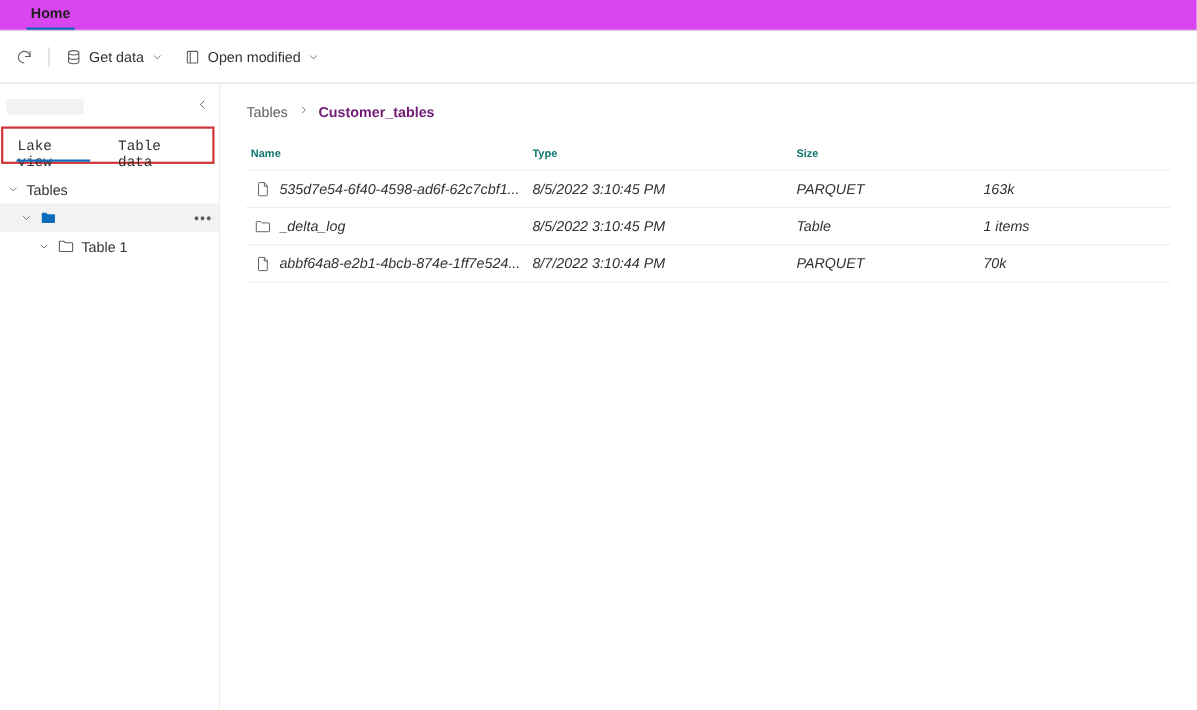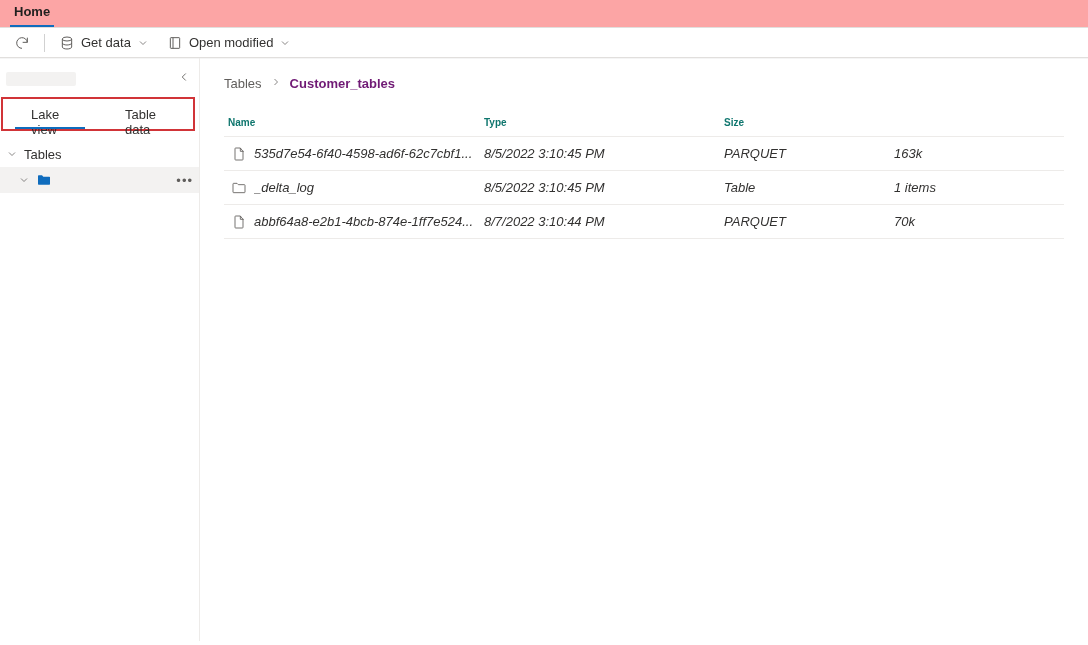--- a/index.html
+++ b/index.html
@@ -8,41 +8,41 @@
     font-size: 13px;
     color: #323130;
     background: #fff;
     width: 1088px;
     height: 645px;
     overflow: hidden;
   }
 
   
   .ribbon {
-    background: #fca5a5;
+    background: #d946ef;
     border-bottom: 1px solid #e1dfdd;
-    padding: 0 10px;
+    padding: 0 24px;
     display: flex;
     align-items: flex-end;
     height: 28px;
     position: relative;
   }
   .ribbon-tab {
     font-weight: 600;
     padding: 4px 4px 6px 4px;
     color: #201f1e;
     border-bottom: 2px solid #0f6cbd;
     cursor: pointer;
   }
 
   
   .toolbar {
     display: flex;
     align-items: center;
-    height: 30px;
+    height: 48px;
     padding: 0 8px;
     border-bottom: 1px solid #e1dfdd;
     box-shadow: 0 1px 0 rgba(0,0,0,0.04);
     gap: 6px;
   }
   .tool-btn {
     display: flex;
     align-items: center;
     gap: 6px;
     padding: 4px 6px;
@@ -94,25 +94,26 @@
     display: flex;
     border: 2px solid #d13438;
     border-top: 2px solid #d13438;
     margin: 2px 4px 8px 1px;
     padding: 0;
     height: 34px;
     align-items: stretch;
     position: relative;
   }
   .view-tab {
-    padding: 8px 12px 6px 28px;
+    padding: 8px 12px 6px 13px;
     color: #323130;
     cursor: pointer;
     position: relative;
     font-size: 13px;
+    font-family: Liberation Mono, monospace;
   }
   .view-tab.active::after {
     content:"";
     position:absolute;
     left:12px; right:12px; bottom:0;
     height:2px;
     background:#0f6cbd;
   }
 
   .tree { padding: 2px 0; }
@@ -260,20 +261,33 @@
           <svg viewBox="0 0 24 24">
               <polyline points="6 9 12 15 18 9"></polyline>
             </svg>
         </span>
         <span class="icon folder-icon">
           <svg viewBox="0 0 24 24">
               <path d="M3 6a1 1 0 0 1 1-1h5l2 2h9a1 1 0 0 1 1 1v10a1 1 0 0 1-1 1H4a1 1 0 0 1-1-1V6z"></path>
             </svg>
         </span>
         <span class="more">•••</span>
+      </div>
+      <div class="tree-node tree-indent-2">
+        <span class="chev">
+          <svg viewBox="0 0 24 24">
+              <polyline points="6 9 12 15 18 9"></polyline>
+            </svg>
+        </span>
+        <span class="icon folder-outline-icon">
+          <svg viewBox="0 0 24 24">
+              <path d="M3 6a1 1 0 0 1 1-1h5l2 2h9a1 1 0 0 1 1 1v10a1 1 0 0 1-1 1H4a1 1 0 0 1-1-1V6z"></path>
+            </svg>
+        </span>
+        <span class="tree-label">Table 1</span>
       </div>
     </div>
   </div>
 
   <div class="content">
     <div class="breadcrumb">
       <span class="crumb">Tables</span>
       <span class="sep">
         <svg viewBox="0 0 24 24">
             <polyline points="9 6 15 12 9 18"></polyline>

